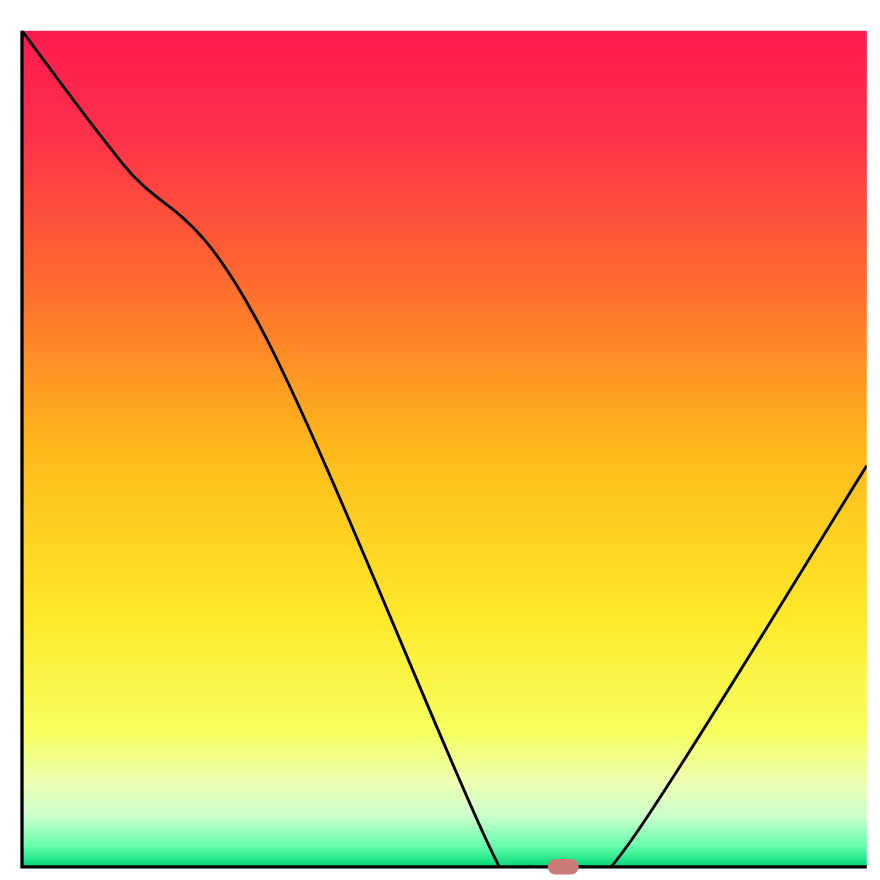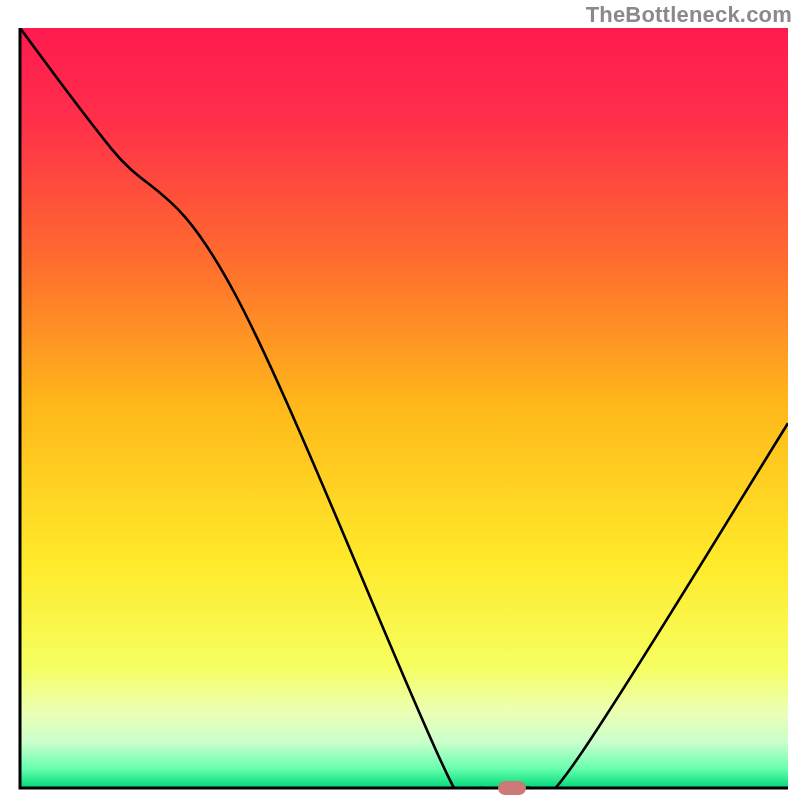--- a/index.html
+++ b/index.html
@@ -41,21 +41,20 @@
     border-radius: 7px;
     transform: translate(-50%, -50%);
     z-index: 3;
   }
 </style>
 </head>
 <body>
 
 <div class="stage">
 
-  <div class="watermark">TheBottleneck.com</div>
 
   <svg class="plot" viewBox="0 0 800 800" preserveAspectRatio="none">
     <defs>
       <linearGradient id="bg-grad" x1="0" y1="0" x2="0" y2="1">
           <stop offset="0%" stop-color="#ff1a4f"></stop>
           <stop offset="12%" stop-color="#ff2f4a"></stop>
           <stop offset="30%" stop-color="#ff6a2f"></stop>
           <stop offset="50%" stop-color="#ffb91a"></stop>
           <stop offset="70%" stop-color="#ffe92a"></stop>
           <stop offset="84%" stop-color="#f6ff60"></stop>

